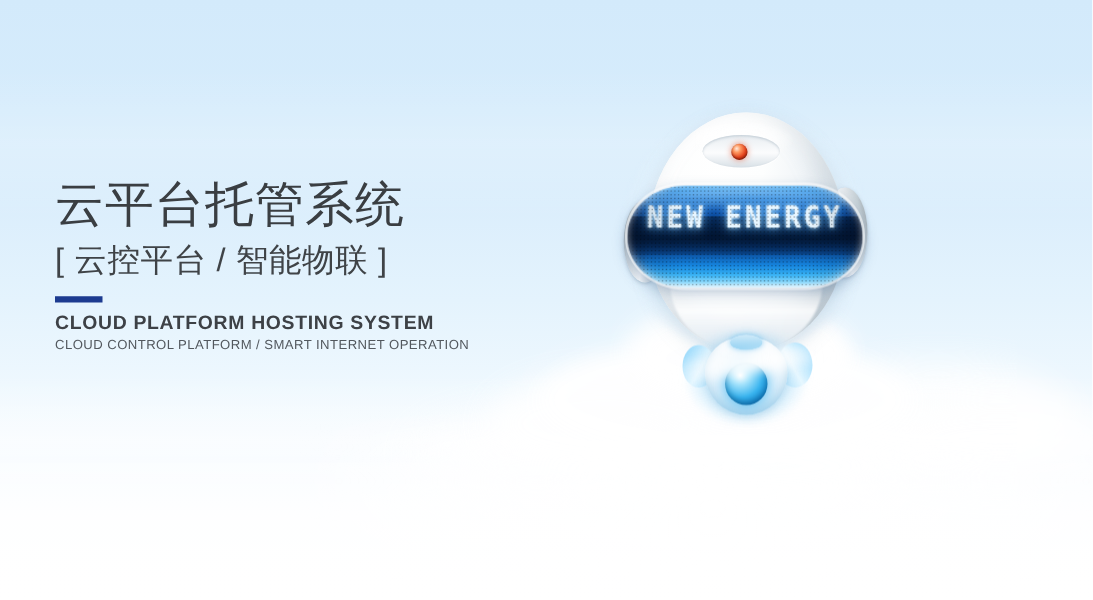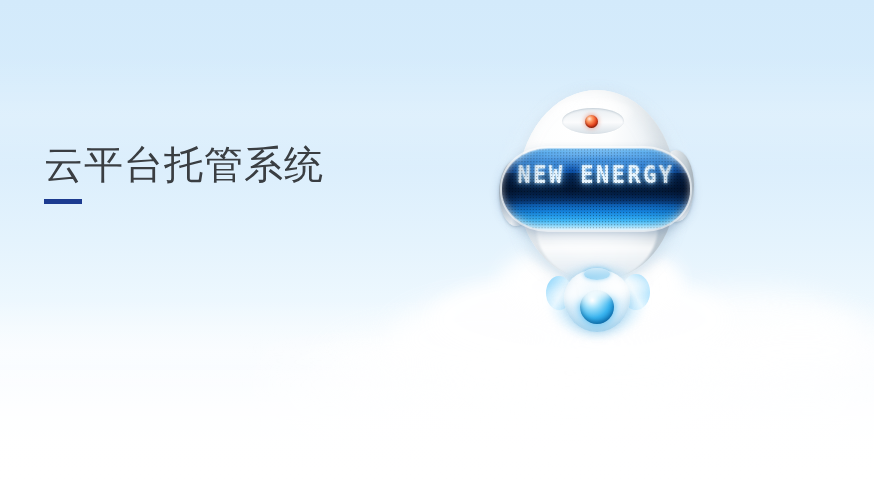--- a/index.html
+++ b/index.html
@@ -406,16 +406,19 @@
     <div class="shoulder sh-l"></div>
     <div class="shoulder sh-r"></div>
     <div class="torso"></div>
     <div class="collar"></div>
     <div class="chest-orb"></div>
     <div class="body-flare"></div>
   </div>
 
   <div id="text-block">
     <div id="title-cn">云平台托管系统</div>
+    <div id="subtitle-cn">[ 云控平台 / 智能物联 ]</div>
     <div id="divider"></div>
+    <div id="title-en">CLOUD PLATFORM HOSTING SYSTEM</div>
+    <div id="subtitle-en">CLOUD CONTROL PLATFORM / SMART INTERNET OPERATION</div>
   </div>
 
 </div>
 
 </body></html>

